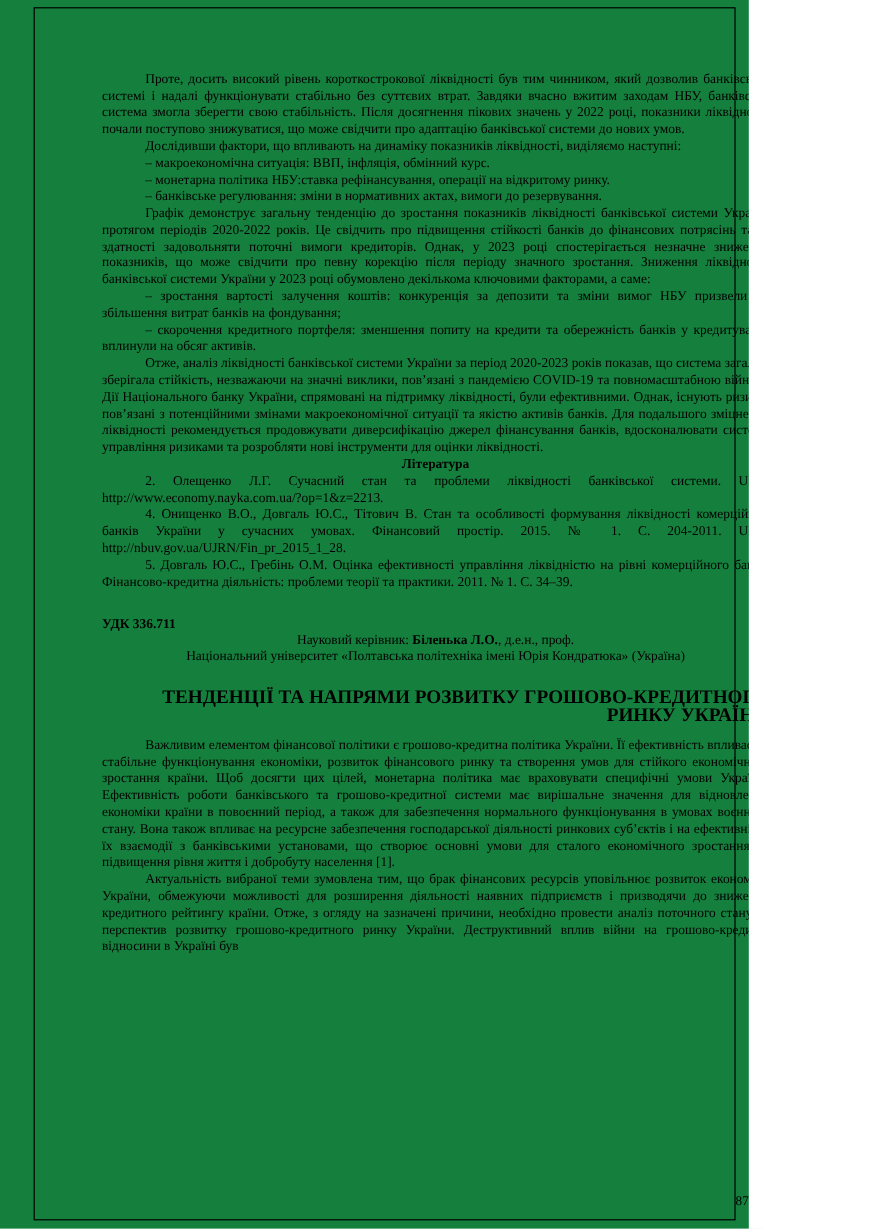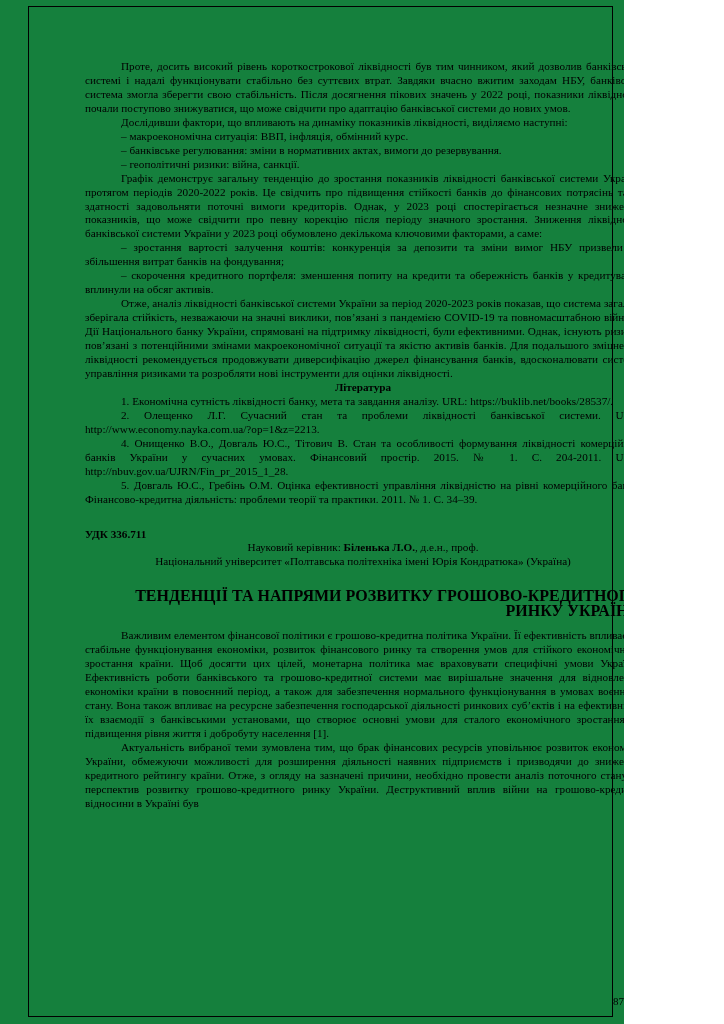--- a/index.html
+++ b/index.html
@@ -53,33 +53,32 @@
 
 <div class="page">
   <div class="frame"></div>
 
   <div class="content">
 
     <p class="body">Проте, досить високий рівень короткострокової ліквідності був тим чинником, який дозволив банківській системі і надалі функціонувати стабільно без суттєвих втрат. Завдяки вчасно вжитим заходам НБУ, банківська система змогла зберегти свою стабільність. Після досягнення пікових значень у 2022 році, показники ліквідності почали поступово знижуватися, що може свідчити про адаптацію банківської системи до нових умов.</p>
     <p class="body">Дослідивши фактори, що впливають на динаміку показників ліквідності, виділяємо наступні:</p>
 
     <p class="body">– макроекономічна ситуація: ВВП, інфляція, обмінний курс.</p>
+    <p class="body">– монетарна політика НБУ:ставка рефінансування, операції на відкритому ринку.</p>
     <p class="body">– банківське регулювання: зміни в нормативних актах, вимоги до резервування.</p>
-    <p class="body">– геополітичні ризики: війна, санкції.</p>
 
     <p class="body">Графік демонструє загальну тенденцію до зростання показників ліквідності банківської системи України протягом періодів 2020-2022 років. Це свідчить про підвищення стійкості банків до фінансових потрясінь та їх здатності задовольняти поточні вимоги кредиторів. Однак, у 2023 році спостерігається незначне зниження показників, що може свідчити про певну корекцію після періоду значного зростання. Зниження ліквідності банківської системи України у 2023 році обумовлено декількома ключовими факторами, а саме:</p>
 
     <p class="body">– зростання вартості залучення коштів: конкуренція за депозити та зміни вимог НБУ призвели до збільшення витрат банків на фондування;</p>
     <p class="body">– скорочення кредитного портфеля: зменшення попиту на кредити та обережність банків у кредитуванні вплинули на обсяг активів.</p>
 
     <p class="body">Отже, аналіз ліквідності банківської системи України за період 2020-2023 років показав, що система загалом зберігала стійкість, незважаючи на значні виклики, пов’язані з пандемією COVID-19 та повномасштабною війною. Дії Національного банку України, спрямовані на підтримку ліквідності, були ефективними. Однак, існують ризики, пов’язані з потенційними змінами макроекономічної ситуації та якістю активів банків. Для подальшого зміцнення ліквідності рекомендується продовжувати диверсифікацію джерел фінансування банків, вдосконалювати систему управління ризиками та розробляти нові інструменти для оцінки ліквідності.</p>
 
     <p class="center lit-heading">Література</p>
 
-    <p class="body">1. Економічна сутність ліквідності банку, мета та завдання аналізу. URL: https://buklib.net/books/28537/.</p>
     <p class="body">2. Олещенко Л.Г. Сучасний стан та проблеми ліквідності банківської системи. URL: http://www.economy.nayka.com.ua/?op=1&amp;z=2213.</p>
 
     <p class="body"><span>4. Онищенко В.О., Довгаль Ю.С., Тітович В. Стан та особливості формування ліквідності комерційних банків України у сучасних умовах. </span><span class="italic">Фінансовий простір.</span><span> 2015. № 1. С. 204-2011. URL: http://nbuv.gov.ua/UJRN/Fin_pr_2015_1_28.</span></p>
 
     <p class="body"><span>5. Довгаль Ю.С., Гребінь О.М. Оцінка ефективності управління ліквідністю на рівні комерційного банку. </span><span class="italic">Фінансово-кредитна діяльність: проблеми теорії та практики.</span><span> 2011. № 1. С. 34–39.</span></p>
 
     <p class="udc">УДК 336.711</p>
 
 
     <p class="center"><span class="italic">Науковий керівник: </span><span class="bold italic">Біленька Л.О.</span><span class="italic">, д.е.н., проф.</span></p>

